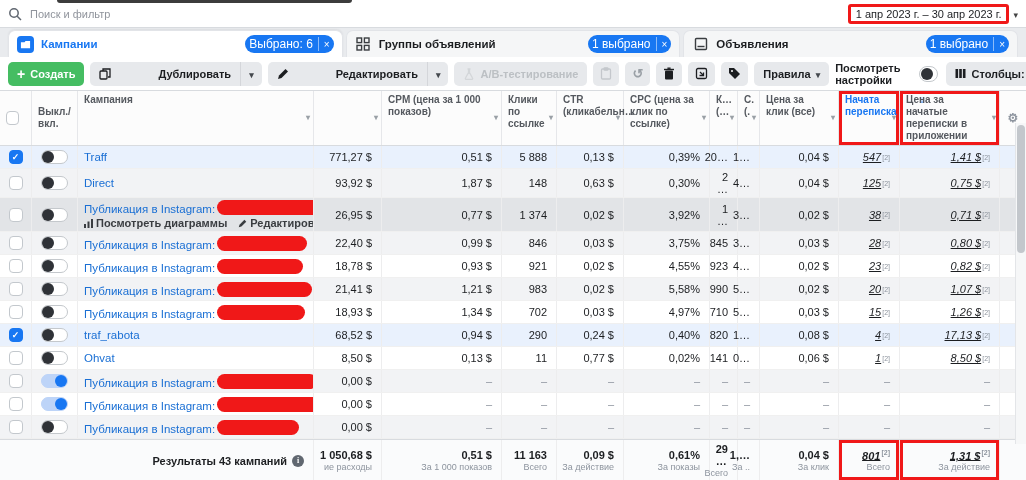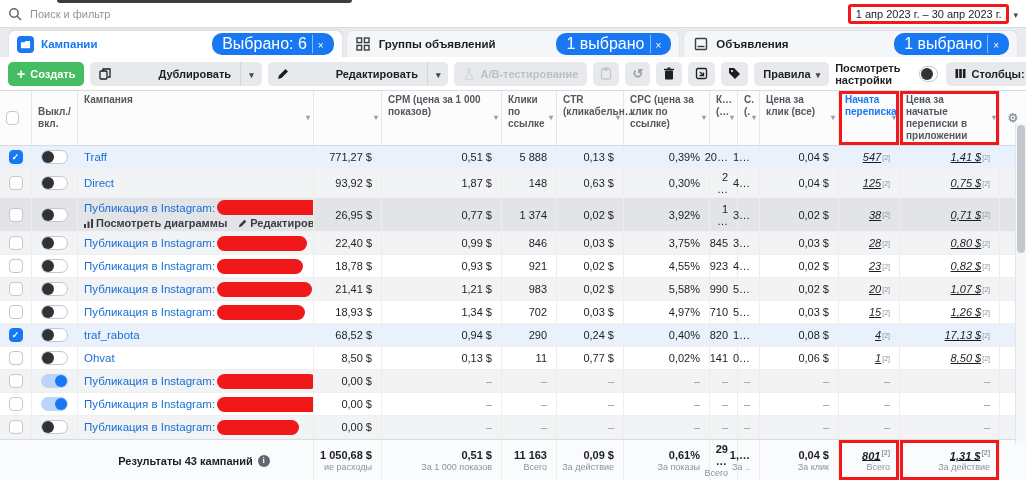--- a/index.html
+++ b/index.html
@@ -18,22 +18,22 @@
   .date-red { border:3px solid var(--highlight-red); border-radius:3px; padding:1px 5px; font-size:11px; color:#1c1e21; background:#fff; }
   .ddc::after { content:"▾"; color:#444; font-size:9px; }
 
   
   .tabs { display:flex; gap:3px; padding:2px 8px 0 8px; background:#e9ebee; height:29px; }
   .tab { flex:1; display:flex; align-items:center; gap:7px; background:#f5f6f7; border:1px solid #e2e4e8;
     border-bottom:none; border-radius:7px 7px 0 0; padding:0 8px; cursor:pointer; }
   .tab.active { background:#fff; box-shadow:0 -1px 2px rgba(0,0,0,.06); }
   .tab-label { font-weight:bold; font-size:11.5px; color:#1c1e21; }
   .tab.active .tab-label { color:var(--accent-blue); }
-  .pill { margin-left:auto; background:var(--accent-blue); color:#fff; border-radius:10px; font-size:16px;
-    padding:2px 10px; display:flex; align-items:center; gap:5px; }
+  .pill { margin-left:auto; background:var(--accent-blue); color:#fff; border-radius:10px; font-size:12px;
+    padding:2px 4px; display:flex; align-items:center; gap:5px; }
   .pill .x { border-left:1px solid rgba(255,255,255,.5); padding-left:5px; cursor:pointer; }
   .pill .x::after { content:"×"; font-size:10px; }
   .tabicon { width:17px; height:17px; display:inline-flex; align-items:center; justify-content:center; }
   .tabicon.blue { background:var(--accent-blue); border-radius:4px; }
 
   
   .toolbar { height:34px; background:#fff; display:flex; align-items:center; gap:6px; padding:0 8px;
     border-bottom:1px solid #d8dbdf; }
   .btn { display:inline-flex; align-items:center; gap:5px; background:#e7e9ec; border-radius:5px;
     height:24px; padding:0 9px; font-size:11px; font-weight:bold; color:#1c1e21; cursor:pointer; white-space:nowrap; }
@@ -66,21 +66,21 @@
 
   .rows { flex:1; overflow:hidden; position:relative; }
   .trow { min-height:23px; align-items:center; border-bottom:1px solid #f0f0f0; background:#fff; }
   .trow:nth-child(even) { background:#f2f3f5; }
   .trow.sel { background:#e9f1fd; }
   .trow.hov { background:#e2e4e7; }
   .cell { padding:2px 6px; border-right:1px solid #ededee; align-self:stretch; display:flex; align-items:center; }
   .cell.num { justify-content:flex-end; text-align:right; font-size:11px; color:#1c1e21; padding-right:9px; }
   .cell.dash { color:#8d949e; }
   .c-name { flex-direction:column; align-items:flex-start; justify-content:center; overflow:hidden; }
-  .nm-line { display:flex; align-items:center; white-space:nowrap; }
+  .nm-line { display:flex; align-items:flex-end; white-space:nowrap; }
   .link { color:var(--link-blue); font-size:11.5px; text-decoration:none; cursor:pointer; }
   .redact { height:15px; border-radius:8px; background:var(--highlight-red); margin-left:2px; flex:0 0 auto; }
   .row-actions { display:flex; align-items:center; gap:11px; font-size:11px; color:#3a3d41; margin-top:2px; white-space:nowrap; }
   .ract { display:inline-flex; align-items:center; gap:3px; cursor:pointer; font-weight:bold; }
   .uval { text-decoration:underline;font-style:italic; }
   sup.fn { font-size:7px; color:#8d949e; margin-left:1px; }
   .c-conv, .c-cost { font-size:11px; }
 
   .cb { width:14px; height:14px; border:1px solid #c3c8cd; border-radius:4px; background:#fff; margin:0 auto;
     display:flex; align-items:center; justify-content:center; cursor:pointer; }
@@ -89,21 +89,21 @@
 
   .toggle { width:27px; height:14px; border-radius:8px; background:#fff; border:1px solid #c4c8cc; position:relative; cursor:pointer; display:block; margin:0 auto; }
   .toggle .knob { position:absolute; left:0; top:0; width:12px; height:12px; border-radius:50%; background:#2f3237; }
   .toggle.on { background:#bdd4f8; border-color:#bdd4f8; }
   .toggle.on .knob { left:auto; right:0; background:var(--accent-blue); }
 
   .tfoot { background:#fafbfc; border-top:1px solid #d8dbdf; min-height:36px; }
   .fcell { padding:3px 9px 2px 6px; border-right:1px solid #ededee; display:flex; flex-direction:column; align-items:flex-end; justify-content:center; }
   .fval { font-weight:bold; font-size:11px; color:#1c1e21; }
   .fsub { font-size:9px; color:#8d949e; margin-top:1px; white-space:nowrap; overflow:hidden; }
-  .f-label { grid-column:1 / 4; flex-direction:row; align-items:center; justify-content:center; padding-left:84px; gap:5px; }
+  .f-label { grid-column:1 / 4; flex-direction:row; align-items:center; justify-content:flex-end; padding-left:84px; gap:5px; }
   .f-label .fval { font-size:11px; }
   .info-i { width:12px; height:12px; border-radius:50%; background:#606770; color:#fff; font-size:8px; font-weight:bold;
     display:inline-flex; align-items:center; justify-content:center; }
   .info-i::after { content:"i"; font-family:"Liberation Serif", serif; }
   .f-red { box-shadow:inset 0 0 0 3px var(--highlight-red); }
 
   .vscroll { position:absolute; top:0; right:0; width:11px; bottom:0; background:#f6f7f8; border-left:1px solid #e3e5e8; }
   .vscroll .thumb { position:absolute; top:2px; left:1px; width:8px; height:128px; border-radius:4px; background:#c3c7cc; cursor:pointer; }
 
   svg { display:block; }

